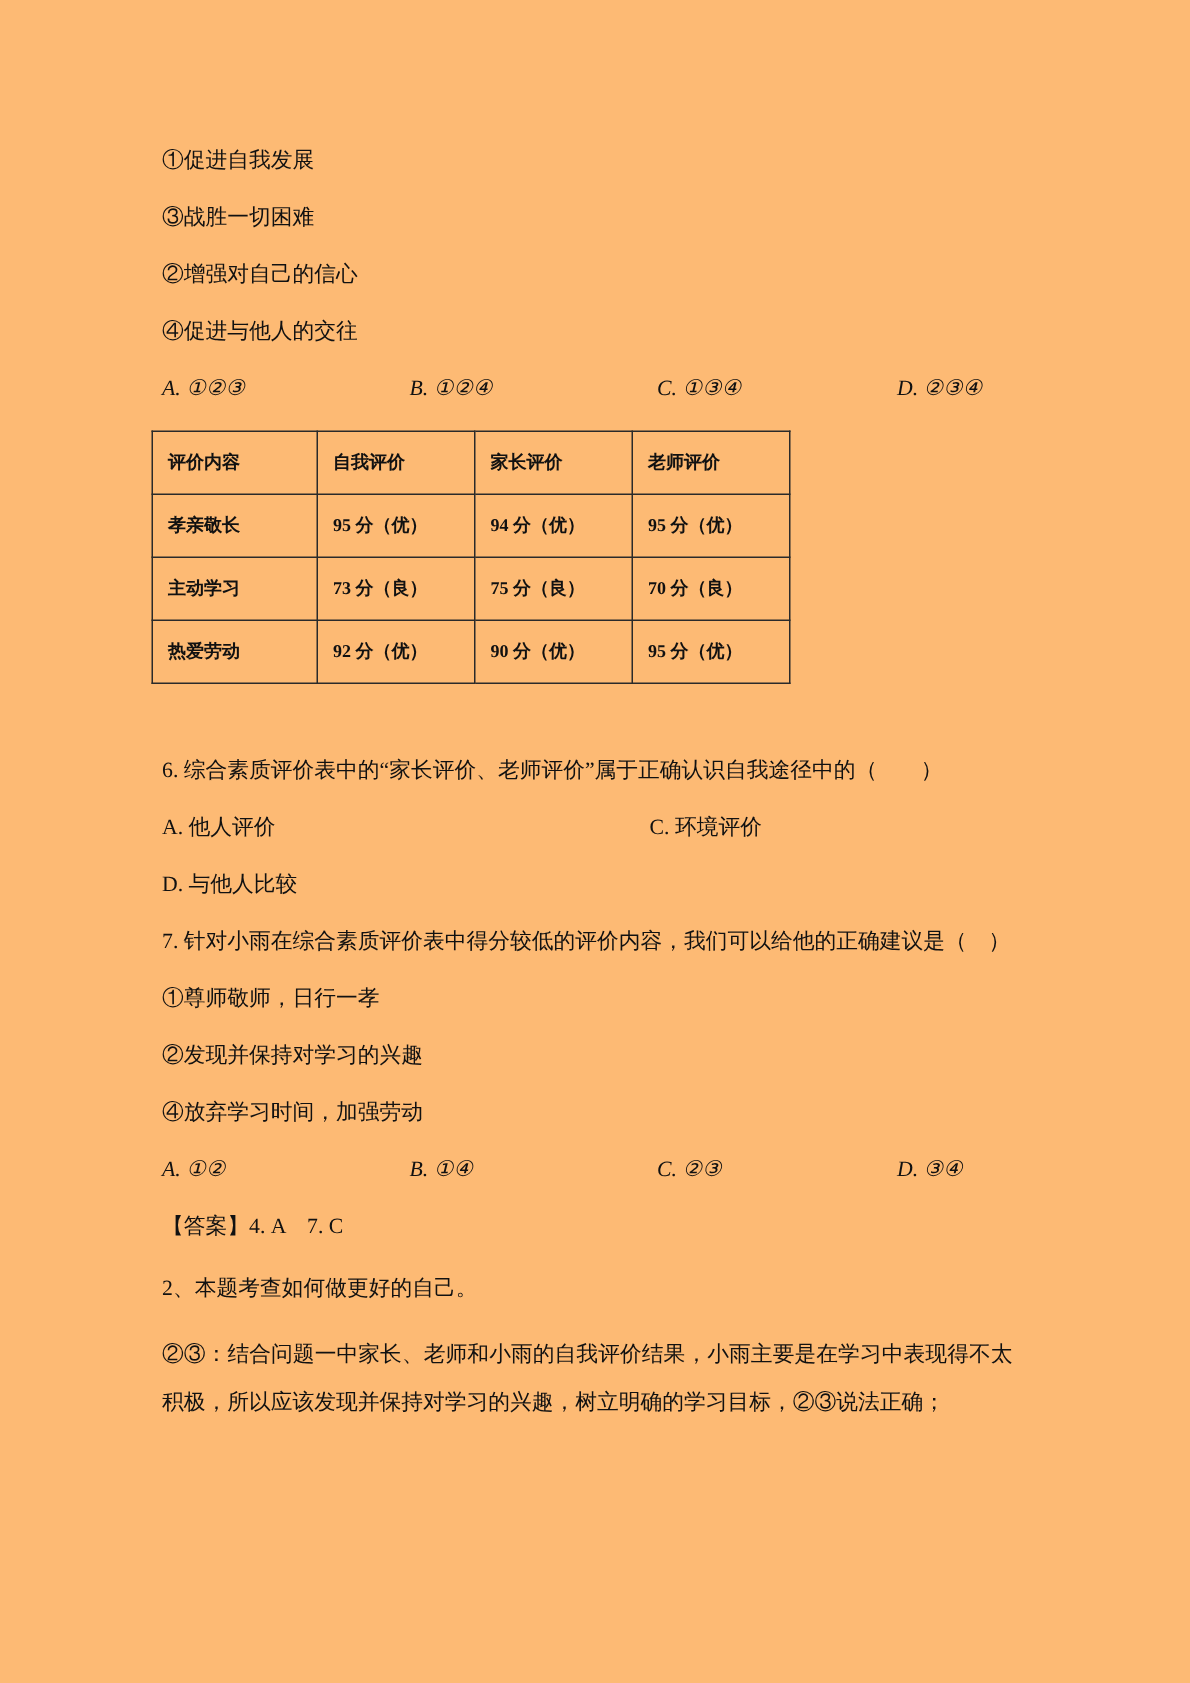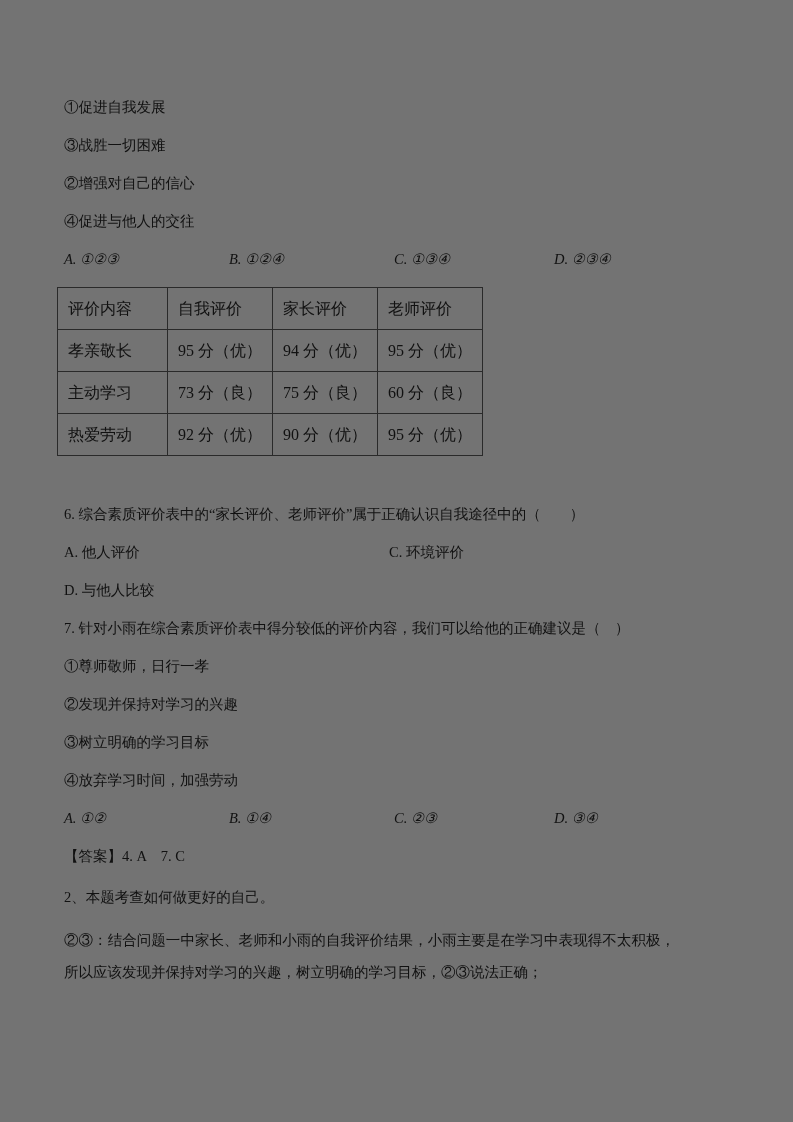--- a/index.html
+++ b/index.html
@@ -5,23 +5,23 @@
   html, body {
     margin: 0;
     padding: 0;
     background: #ffffff;
   }
   .page {
     position: relative;
     width: 793px;
     height: 1122px;
     margin: 0 auto;
-    background: #737373;
+    background: #fdba74;
     box-sizing: border-box;
-    padding: 97px 118px 0 64px;
+    padding: 97px 118px 0 108px;
     font-family: "Liberation Serif", "DejaVu Serif", serif;
     font-size: 14.5px;
     color: #111111;
   }
   .line {
     margin: 0 0 17px 0;
     line-height: 21px;
     white-space: pre-wrap;
   }
   .options-grid4 {
@@ -44,38 +44,37 @@
     white-space: pre-wrap;
   }
   table.eval-table {
     border-collapse: collapse;
     margin: 2px 0 48px -7px;
     table-layout: fixed;
   }
   table.eval-table th,
   table.eval-table td {
     border: 1px solid #2a2a2a;
-    font-weight: normal;
+    font-weight: bold;
     text-align: left;
     vertical-align: middle;
     height: 41px;
     padding: 0 10px;
-    font-size: 16px;
+    font-size: 12px;
     line-height: 21px;
   }
   table.eval-table col.c0 { width: 110px; }
   table.eval-table col.c1 { width: 105px; }
   table.eval-table col.c2 { width: 105px; }
   table.eval-table col.c3 { width: 105px; }
   .para-wrap {
     margin: 0 0 14px 0;
     line-height: 32px;
     text-align: justify;
     white-space: pre-wrap;
-    font-family: Liberation Mono, monospace;
   }
 </style>
 </head>
 <body>
 
 <div class="page">
 
   <p class="line">①促进自我发展</p>
   <p class="line">③战胜一切困难</p>
   <p class="line">②增强对自己的信心</p>
@@ -107,21 +106,21 @@
       <tr>
         <td>孝亲敬长</td>
         <td>95 分（优）</td>
         <td>94 分（优）</td>
         <td>95 分（优）</td>
       </tr>
       <tr>
         <td>主动学习</td>
         <td>73 分（良）</td>
         <td>75 分（良）</td>
-        <td>60 分（良）</td>
+        <td>70 分（良）</td>
       </tr>
       <tr>
         <td>热爱劳动</td>
         <td>92 分（优）</td>
         <td>90 分（优）</td>
         <td>95 分（优）</td>
       </tr>
     </tbody>
   </table>
 
@@ -130,21 +129,20 @@
   <div class="options-grid2">
     <span>A. 他人评价</span>
     <span>C. 环境评价</span>
     <span>D. 与他人比较</span>
   </div>
 
   <p class="line">7. 针对小雨在综合素质评价表中得分较低的评价内容，我们可以给他的正确建议是（　）</p>
 
   <p class="line">①尊师敬师，日行一孝</p>
   <p class="line">②发现并保持对学习的兴趣</p>
-  <p class="line">③树立明确的学习目标</p>
   <p class="line">④放弃学习时间，加强劳动</p>
 
   <div class="options-grid4">
     <span>A. ①②</span>
     <span>B. ①④</span>
     <span>C. ②③</span>
     <span>D. ③④</span>
   </div>
 
   <p class="answer-line">【答案】4. A    7. C</p>

